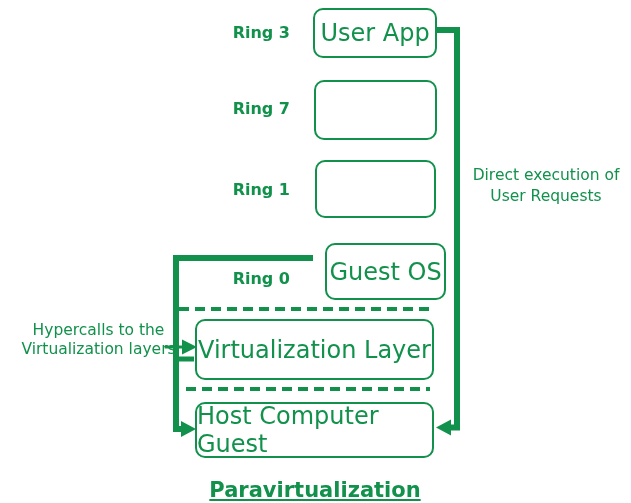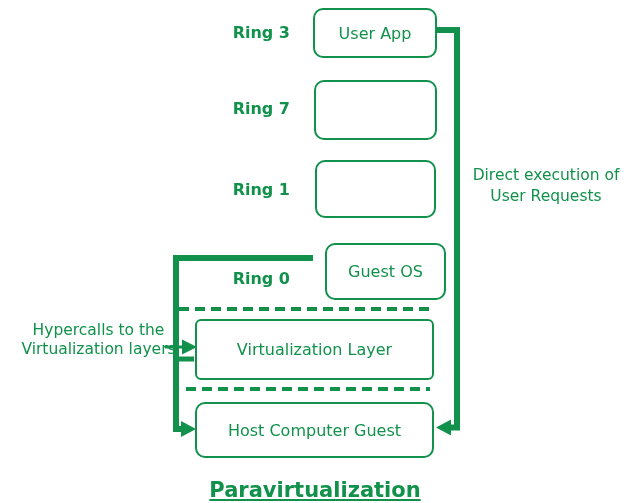--- a/index.html
+++ b/index.html
@@ -15,21 +15,21 @@
     overflow: hidden;
   }
   .box {
     position: absolute;
     border: 2px solid var(--accent);
     border-radius: 10px;
     background: var(--bg);
     display: flex;
     align-items: center;
     justify-content: center;
-    font-size: 16px;
+    font-size: 24px;
     color: var(--accent);
     z-index: 2;
   }
   .ring-label {
     position: absolute;
     left: 200px;
     width: 90px;
     text-align: right;
     font-weight: bold;
     font-size: 16px;
@@ -82,21 +82,21 @@
 
   <div class="box" style="left:313px; top:8px;   width:124px; height:50px;">
     <span>User App</span>
   </div>
   <div class="box" style="left:314px; top:80px;  width:123px; height:60px;"></div>
   <div class="box" style="left:315px; top:160px; width:121px; height:58px;"></div>
   <div class="box" style="left:313px; top:243px; width:121px; height:57px;margin-left:12px;">
     <span>Guest OS</span>
   </div>
 
-  <div class="box" style="left:195px; top:319px; width:239px; height:61px;border-radius:6px;">
+  <div class="box" style="left:195px; top:319px; width:239px; height:61px;">
     <span>Virtualization Layer</span>
   </div>
   <div class="box" style="left:195px; top:402px; width:239px; height:56px;">
     <span>Host Computer Guest</span>
   </div>
 
   <div class="annotation hypercalls">Hypercalls to the Virtualization layers</div>
   <div class="annotation direct">Direct execution of User Requests</div>
 
   <div class="caption">Paravirtualization</div>

